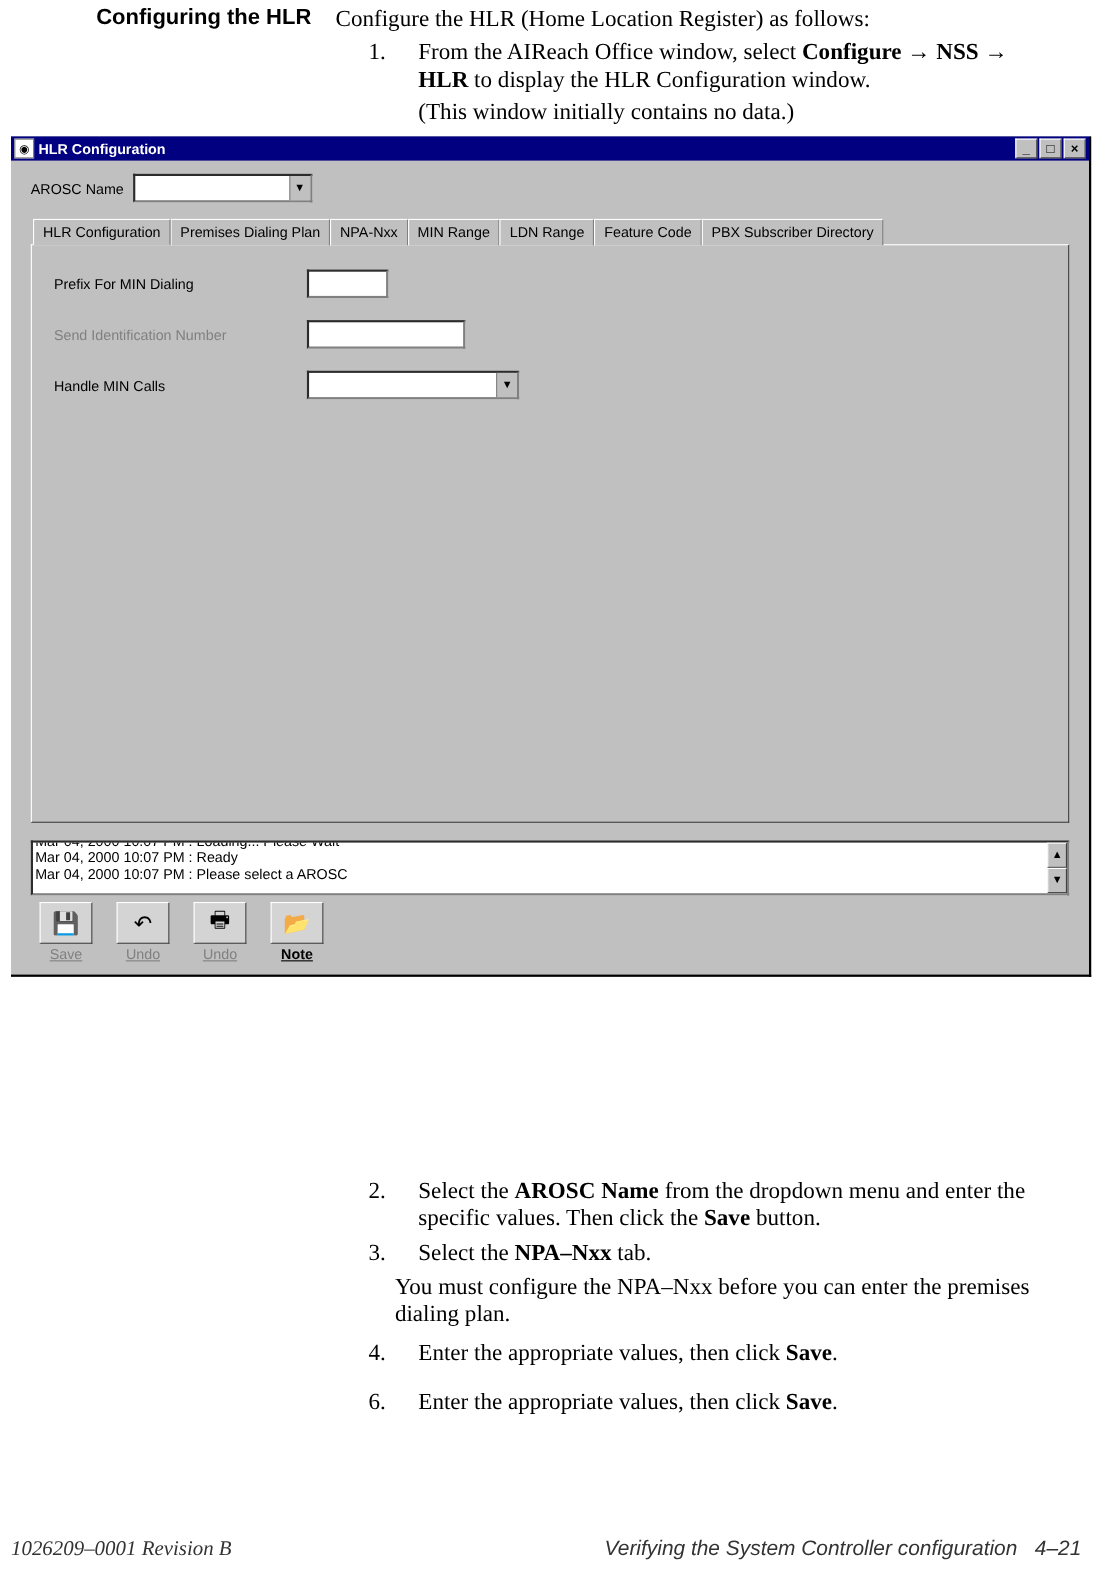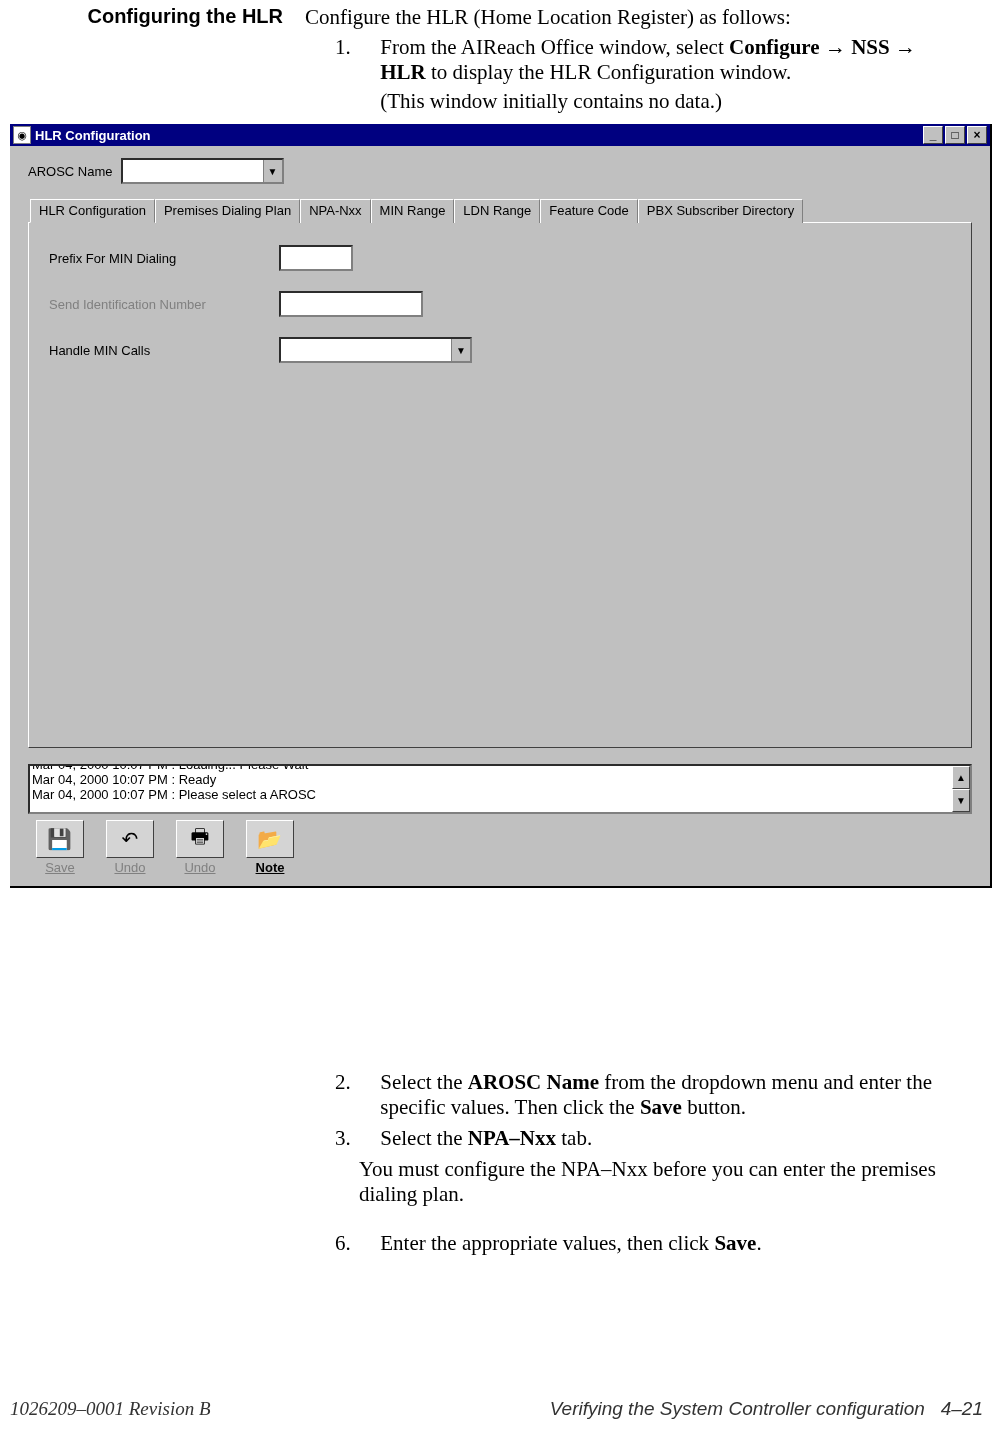--- a/index.html
+++ b/index.html
@@ -335,20 +335,26 @@
         <span>Select the </span><b>AROSC Name</b><span> from the dropdown menu and enter the specific values. Then click the </span><b>Save</b><span> button.</span>
       </span>
     </div>
     <div class="step-row">
       <span class="step-num">3.</span>
       <span class="step-body">
         <span>Select the </span><b>NPA–Nxx</b><span> tab.</span>
       </span>
     </div>
     <div class="step-sub2">You must configure the NPA–Nxx before you can enter the premises dialing plan.</div>
+    <div class="step-row">
+      <span class="step-num">4.</span>
+      <span class="step-body">
+        <span>Enter the appropriate values, then click </span><b>Save</b><span>.</span>
+      </span>
+    </div>
     <div style="height:14px;"></div>
     <div class="step-row">
       <span class="step-num">6.</span>
       <span class="step-body">
         <span>Enter the appropriate values, then click </span><b>Save</b><span>.</span>
       </span>
     </div>
   </div>
 
   <div class="footer-left">1026209–0001  Revision B</div>

